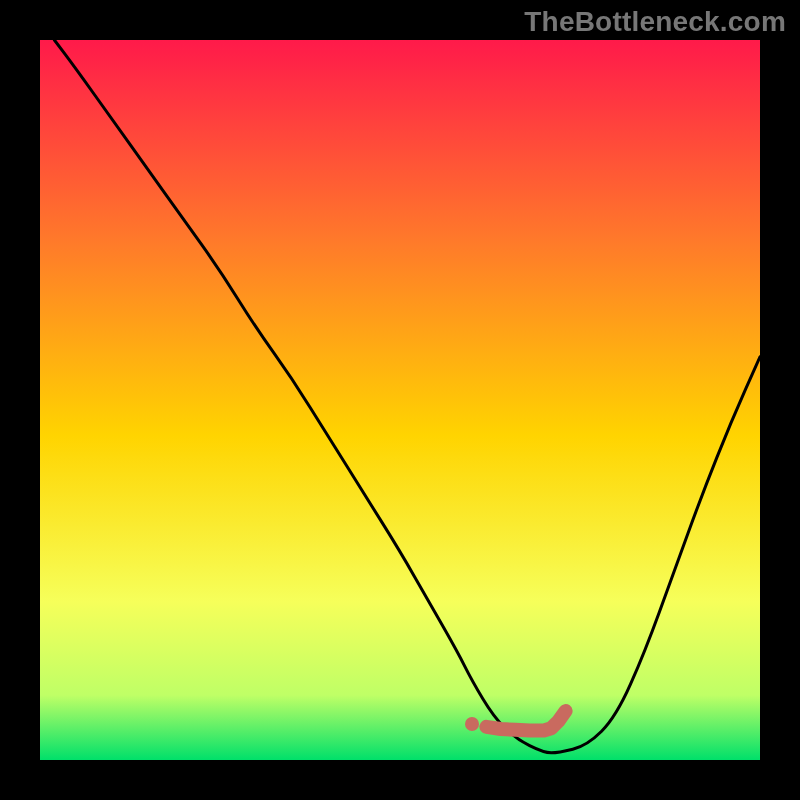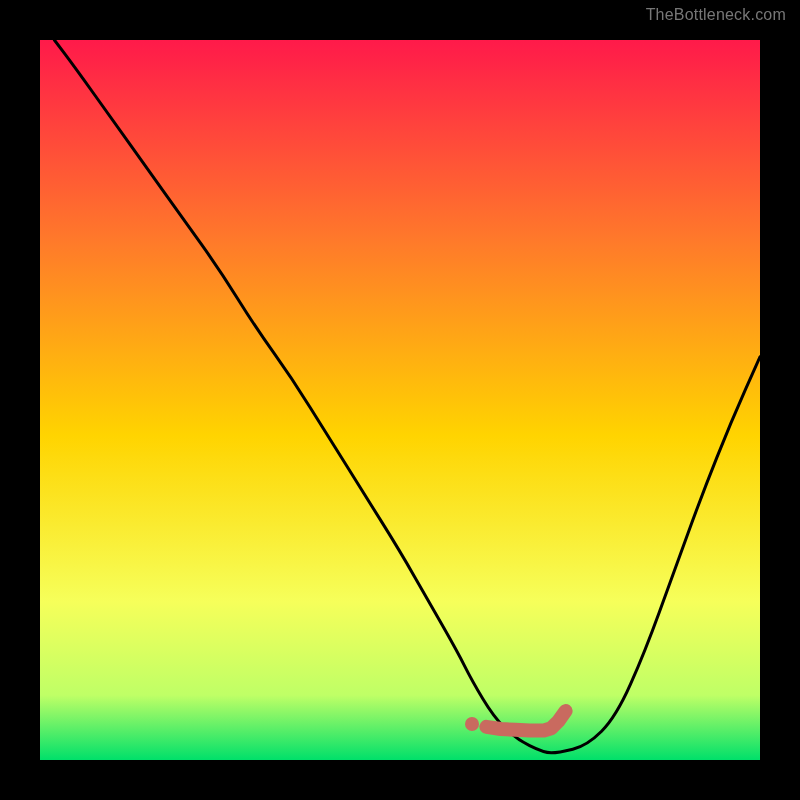--- a/index.html
+++ b/index.html
@@ -9,22 +9,22 @@
     width: 800px;
     height: 800px;
     background: #000;
   }
   .watermark {
     position: absolute;
     top: 6px;
     right: 14px;
     color: #777;
     font-family: Arial, Helvetica, sans-serif;
-    font-size: 16px;
-    font-weight: 400;
+    font-size: 28px;
+    font-weight: 700;
     letter-spacing: 0.2px;
     z-index: 5;
   }
   .plot {
     position: absolute;
     left: 40px;
     top: 40px;
     width: 720px;
     height: 720px;
   }

